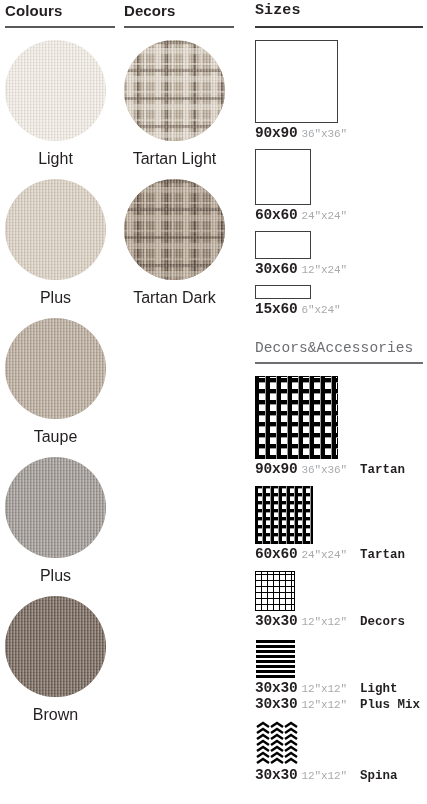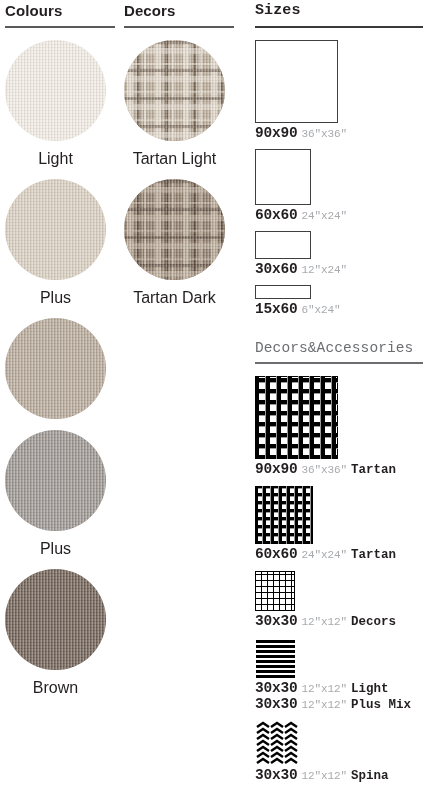--- a/index.html
+++ b/index.html
@@ -98,21 +98,21 @@
   .i {
     font-size: 11px;
     color: #a7a9ac;
     margin-left: 4px;
     letter-spacing: -.1px;
   }
   .nm {
     font-size: 12.5px;
     font-weight: bold;
     color: #231f20;
-    margin-left: 4px;
+    margin-left: 13px;
   }
 
   .sub-head {
     font-size: 14.5px;
     color: #6d6e71;
     letter-spacing: .1px;
     margin-top: 22px;
   }
   .sub-rule {
     height: 2px;
@@ -139,20 +139,21 @@
       <div class="swatch-item">
         <div class="circle" style="background: rgb(239, 233, 225);"></div>
         <div class="circle-label">Light</div>
       </div>
       <div class="swatch-item">
         <div class="circle" style="background: rgb(214, 203, 189);"></div>
         <div class="circle-label">Plus</div>
       </div>
       <div class="swatch-item">
         <div class="circle" style="background: rgb(179, 165, 149);"></div>
+        <div class="circle-label">Taupe</div>
       </div>
       <div class="swatch-item">
         <div class="circle" style="background: rgb(151, 145, 140);"></div>
         <div class="circle-label">Plus</div>
       </div>
       <div class="swatch-item">
         <div class="circle" style="background: rgb(107, 92, 80);"></div>
         <div class="circle-label">Brown</div>
       </div>
     </div>

